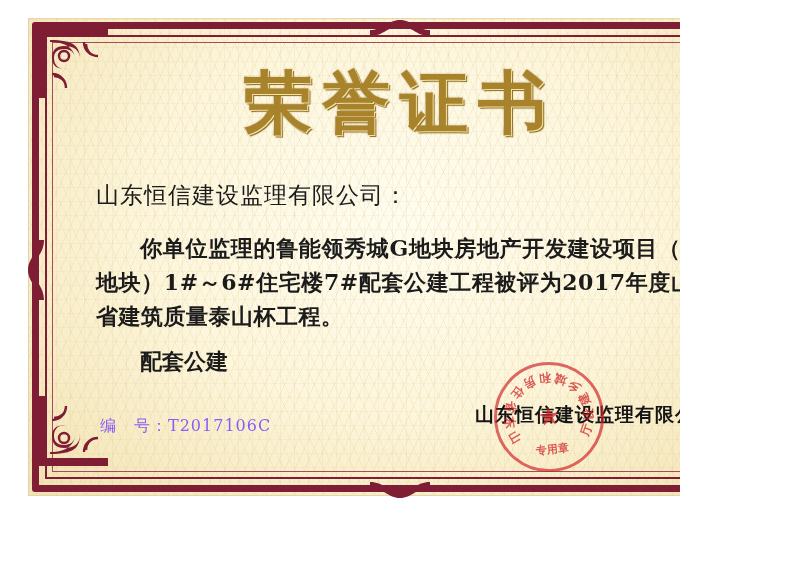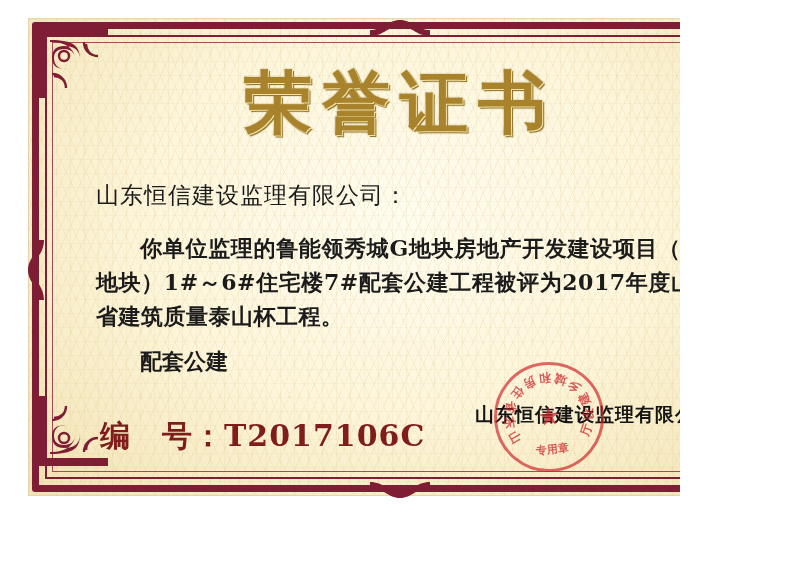--- a/index.html
+++ b/index.html
@@ -150,23 +150,23 @@
     font-weight: bold;
     padding-left: 44px;
   }
 
   
   .serial {
     position: absolute;
     left: 100px;
     top: 416px;
     font-family: "DejaVu Serif", "Liberation Serif", serif;
-    font-size: 30px;
-    font-weight: bold;
-    color: #7f1d1d;
+    font-size: 16px;
+    font-weight: normal;
+    color: #8b5cf6;
     letter-spacing: 1px;
   }
   .issuer {
     position: absolute;
     left: 470px;
     top: 402px;
     width: 250px;
     text-align: center;
     font-family: "DejaVu Serif", "Liberation Serif", serif;
     font-size: 19px;

